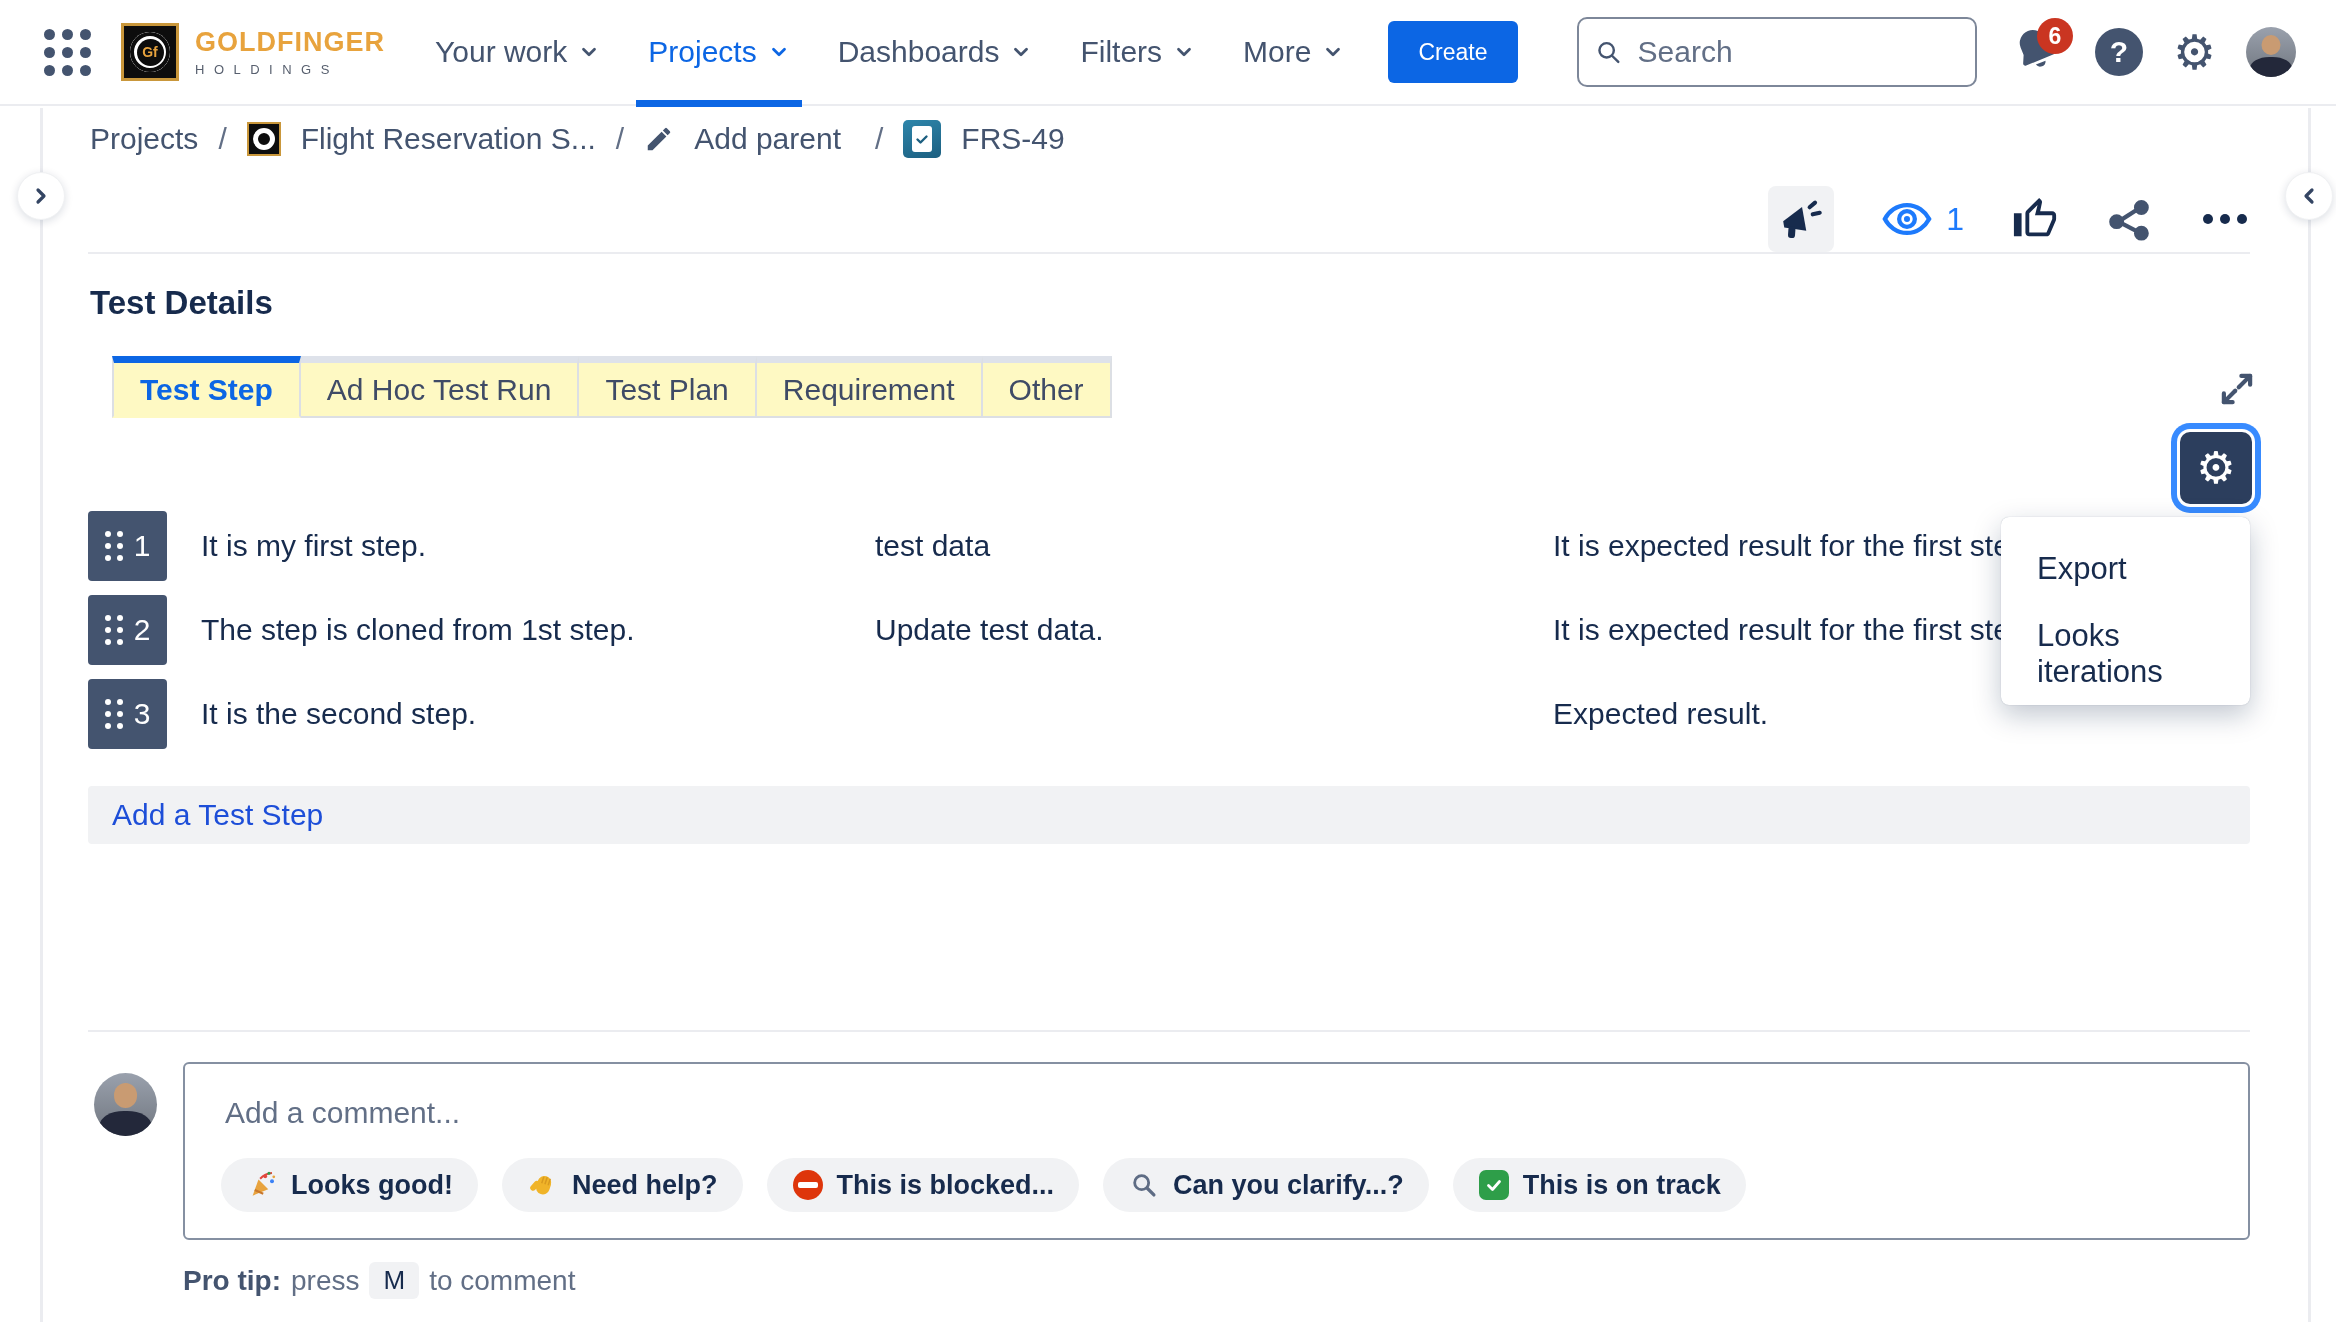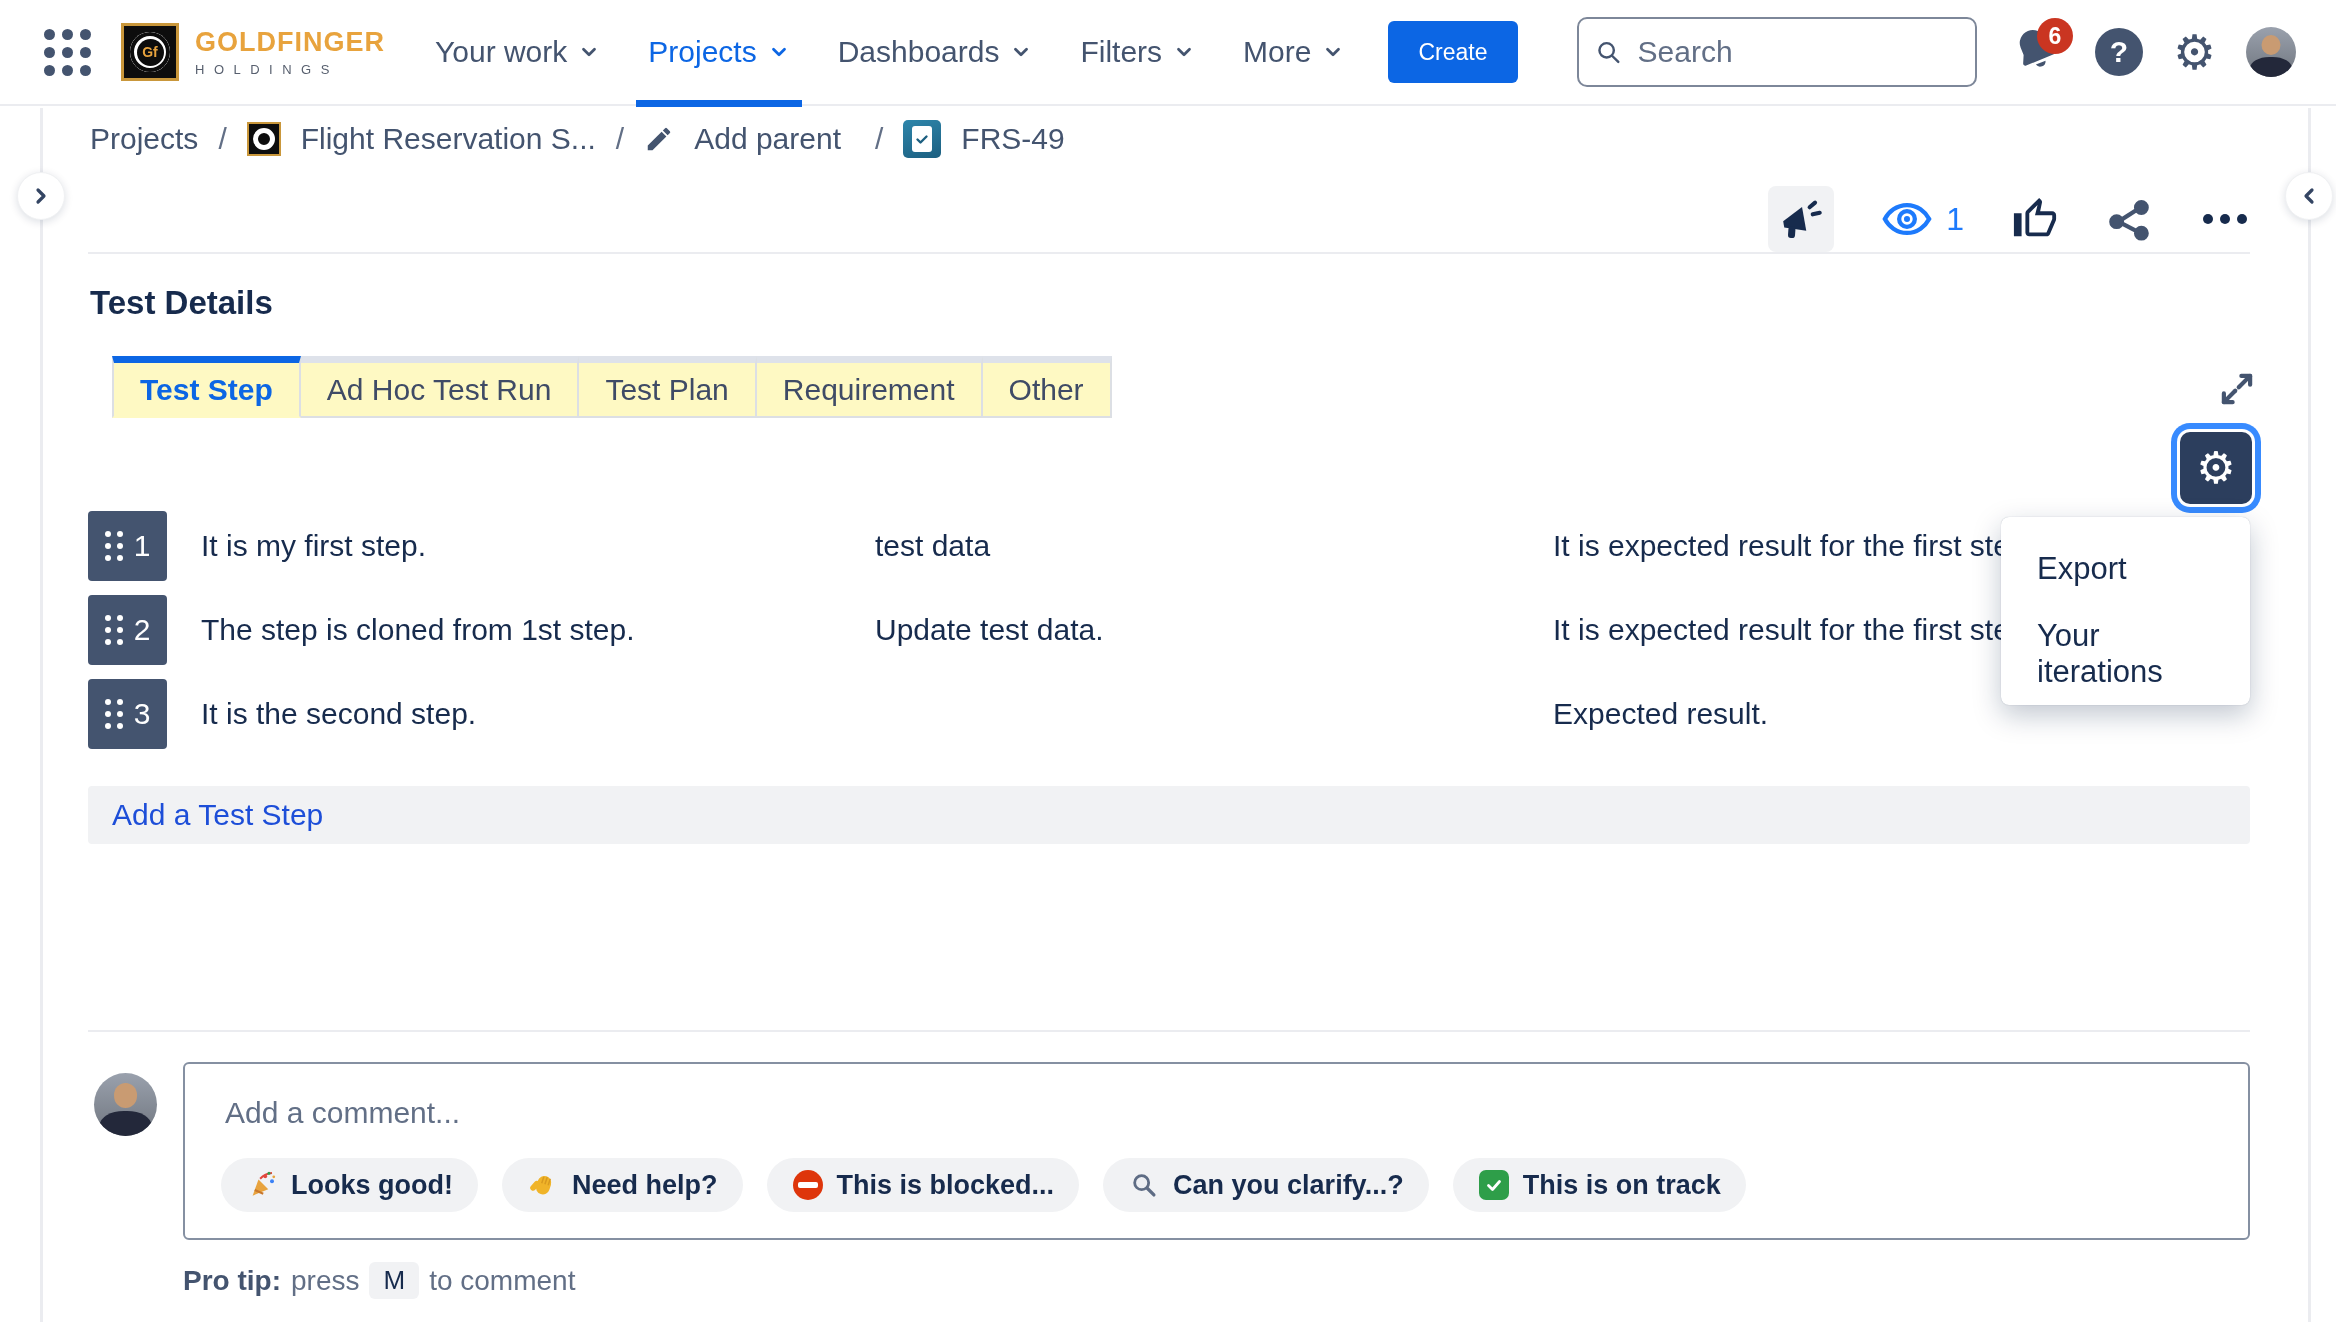--- a/index.html
+++ b/index.html
@@ -374,21 +374,21 @@
     </div>
   </div>
 
   <button class="add-step">Add a Test Step</button>
 
   <button class="gear-btn">
       <span class="white-gear"></span>
     </button>
   <div class="dropdown">
     <div class="menu-item">Export</div>
-    <div class="menu-item">Your iterations</div>
+    <div class="menu-item">Looks iterations</div>
   </div>
 
   <div class="divider divider-comment"></div>
   <div class="avatar comment-avatar"></div>
 
   <div class="comment-box">
     <span class="comment-placeholder">Add a comment...</span>
     <div class="pills">
       <button class="pill">
         <span class="pill-ic">

